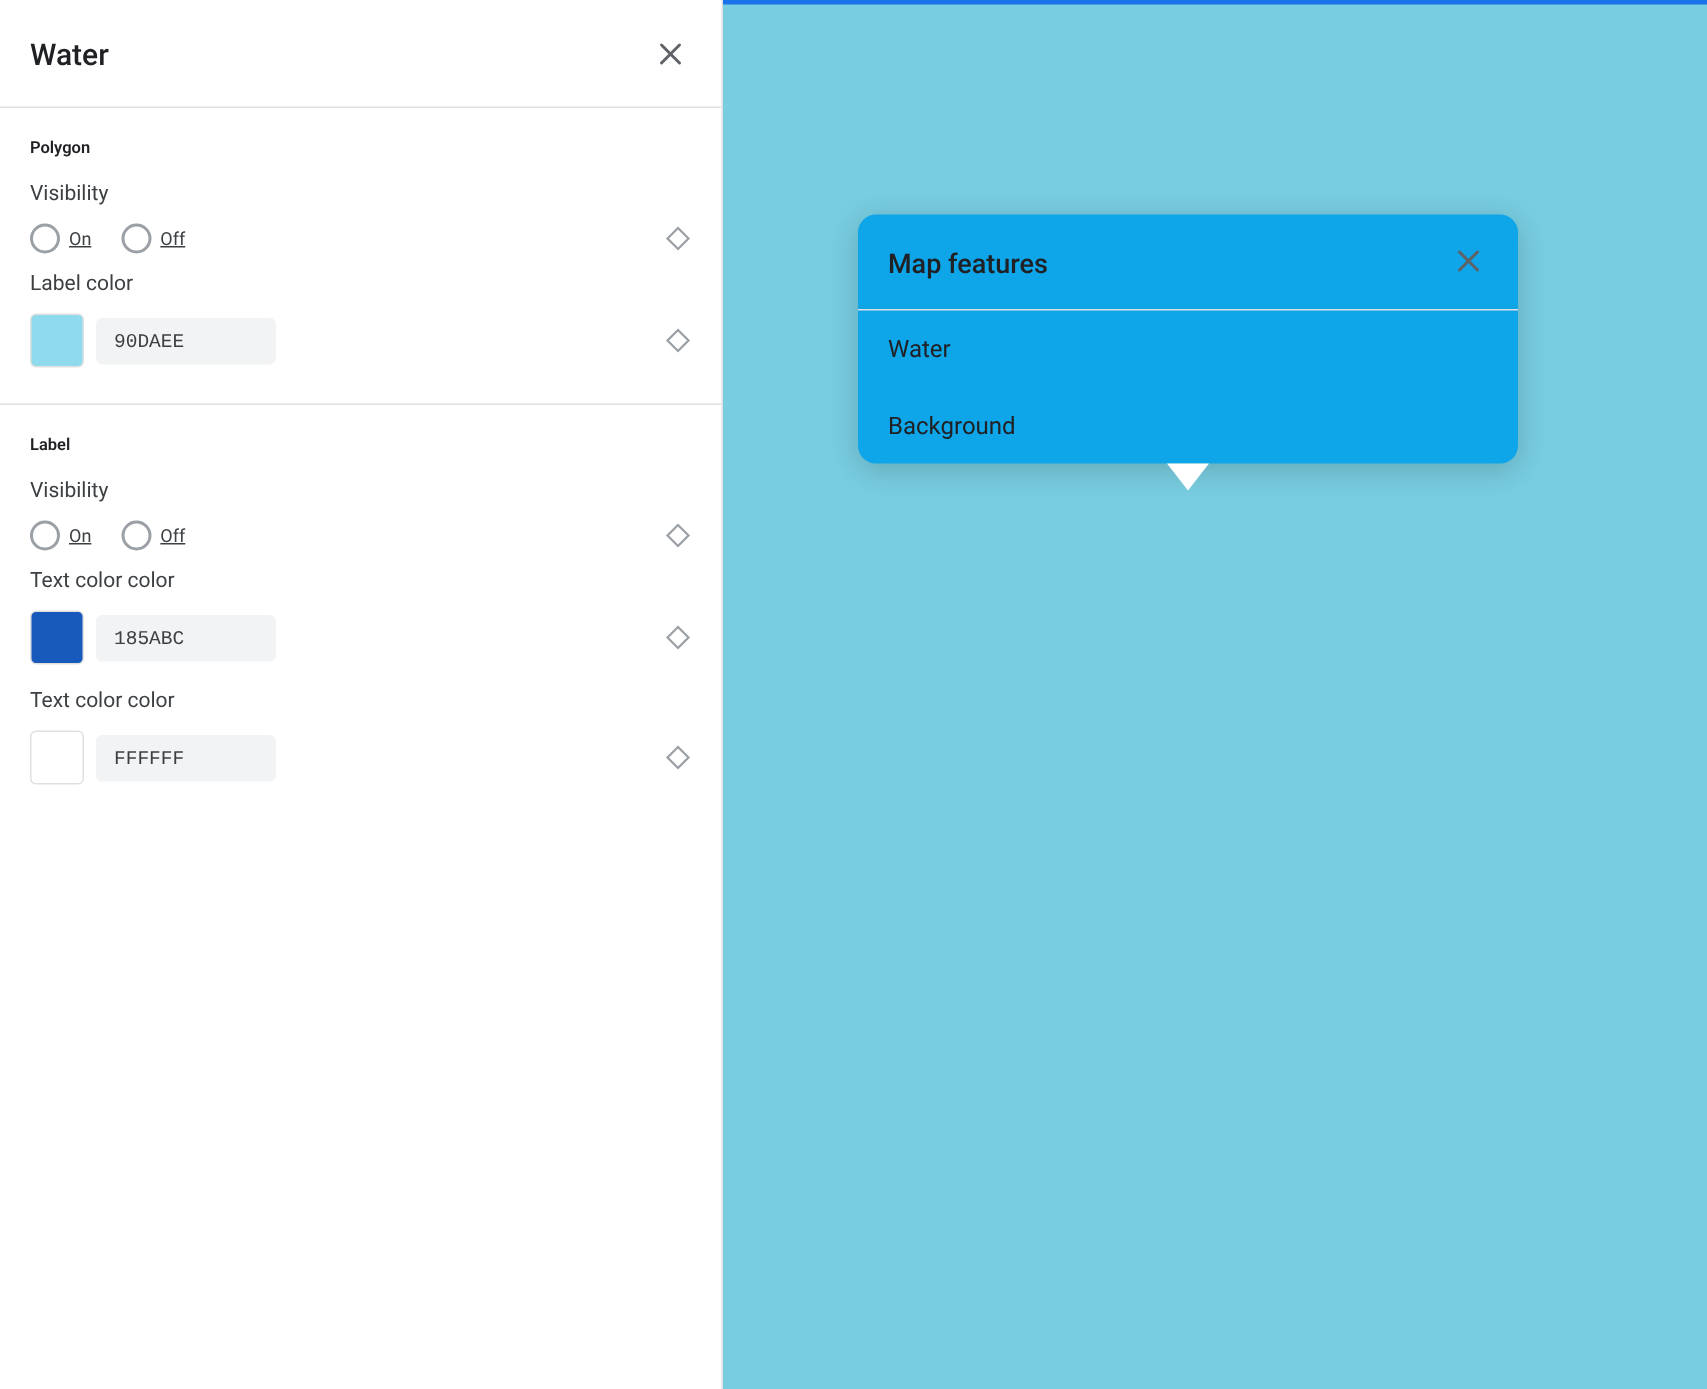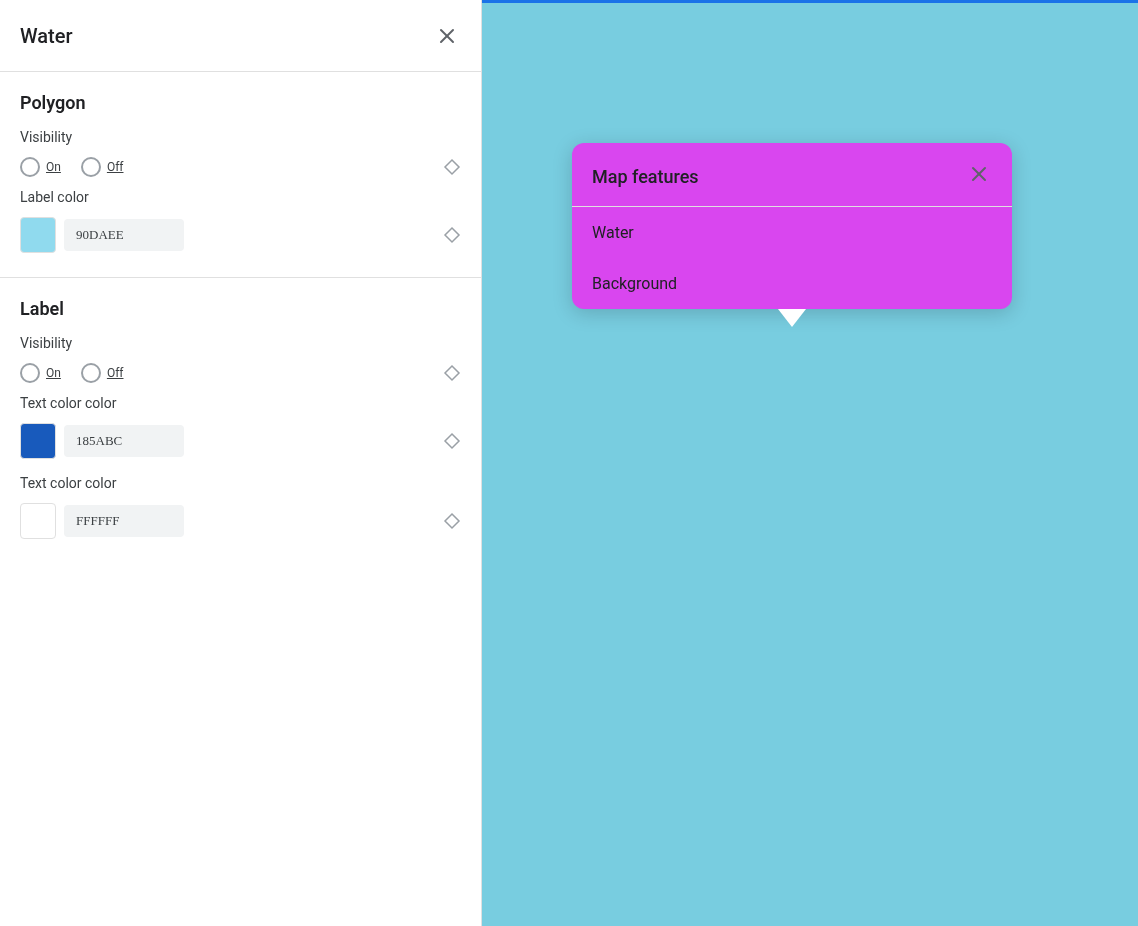--- a/index.html
+++ b/index.html
@@ -48,21 +48,21 @@
       align-items: center;
       justify-content: center;
     }
 
     .panel-section {
       padding: 20px 20px 24px 20px;
       border-bottom: 1px solid #e0e0e0;
     }
 
     .section-title {
-      font-size: 18px;
+      font-size: 11px;
       font-weight: 600;
       color: #202124;
       margin-bottom: 16px;
     }
 
     .field-label {
       font-size: 14px;
       color: #3c4043;
       margin-bottom: 12px;
     }
@@ -111,38 +111,38 @@
       flex-shrink: 0;
     }
 
     .color-value {
       background: #f1f3f4;
       border: none;
       border-radius: 4px;
       padding: 8px 12px;
       font-size: 13px;
       color: #3c4043;
-      font-family: Liberation Serif, serif;
+      font-family: Liberation Mono, monospace;
       width: 120px;
     }
 
     
     .right-panel {
       flex: 1;
       background: #78cde0;
       position: relative;
       border-top: 3px solid #1a73e8;
     }
 
     
     .popup {
       position: absolute;
       top: 140px;
       left: 90px;
-      background: #d946ef;
+      background: #0ea5e9;
       border-radius: 12px;
       box-shadow: 0 4px 20px rgba(0,0,0,0.18);
       width: 440px;
       padding: 0;
       overflow: visible;
     }
 
     .popup::after {
       content: '';
       position: absolute;

